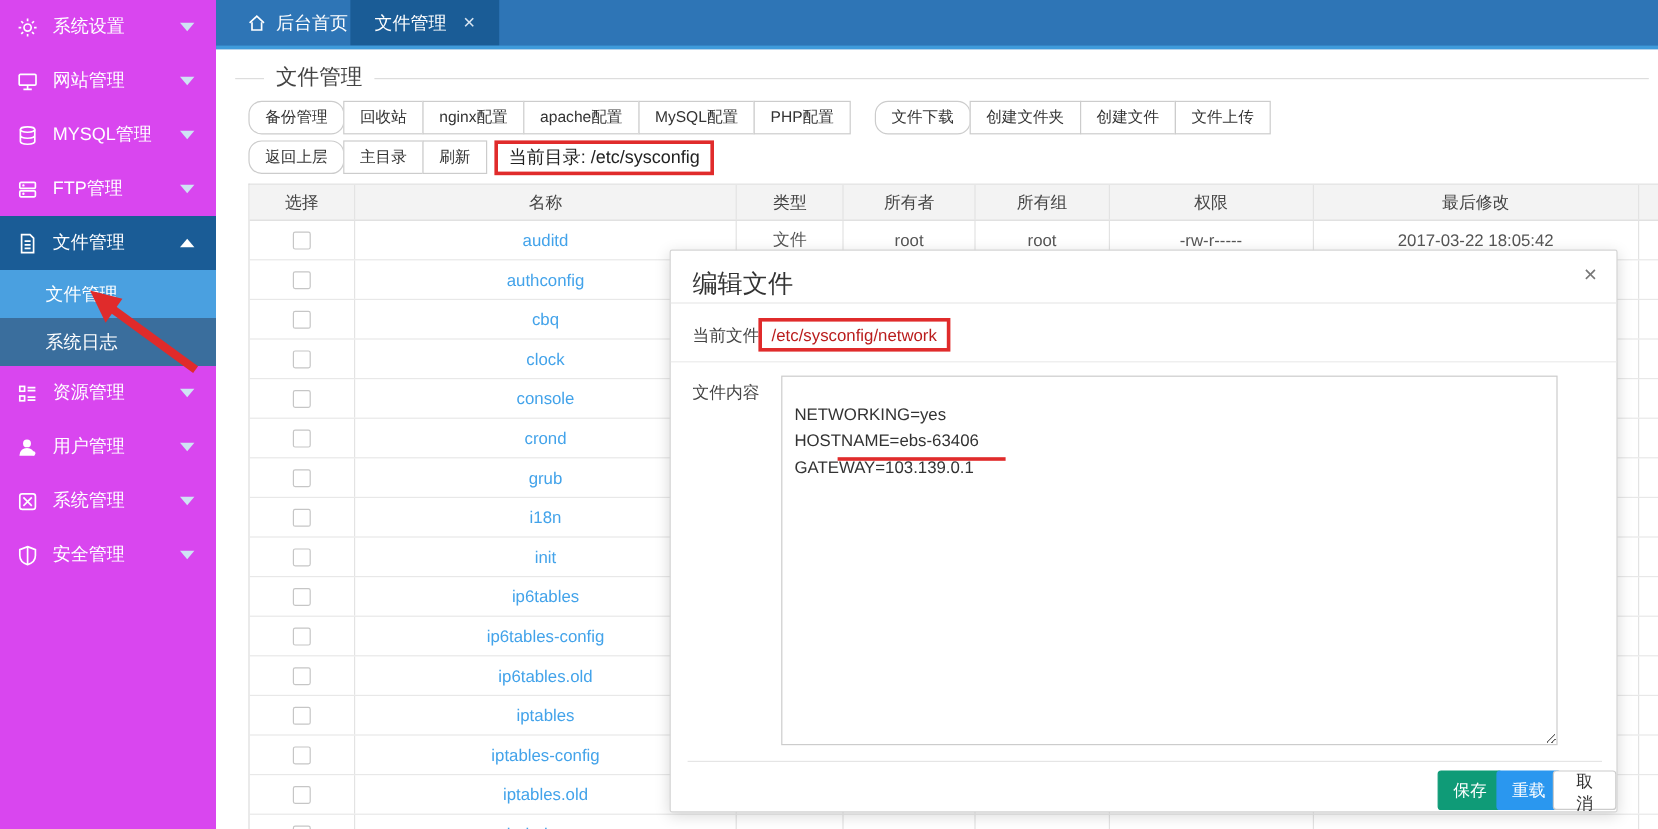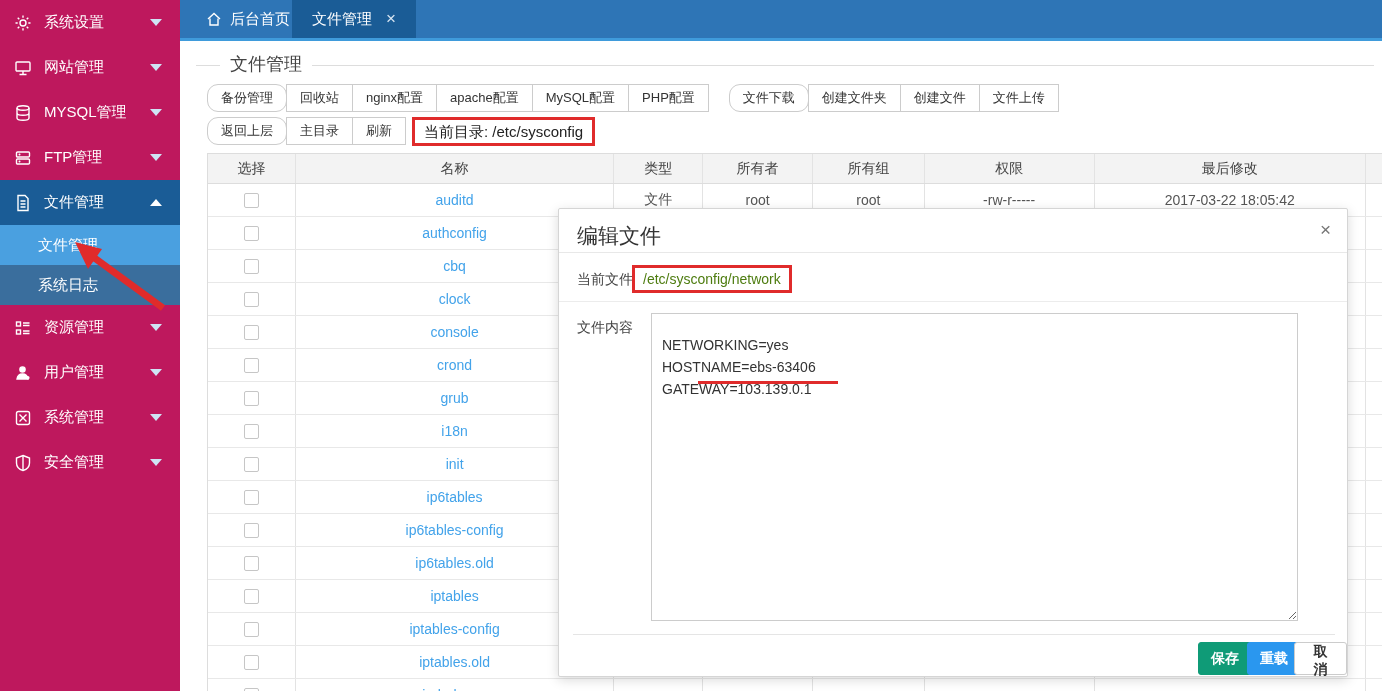--- a/index.html
+++ b/index.html
@@ -1,20 +1,20 @@
 <!DOCTYPE html>
 <html><head>
 <meta charset="utf-8">
 <style>
   * { margin:0; padding:0; box-sizing:border-box; }
   html,body { width:1382px; height:691px; overflow:hidden; background:#fff;
     font-family:"Liberation Sans","DejaVu Sans",sans-serif; }
 
   
-  #sidebar { position:absolute; left:0; top:0; width:180px; height:691px; background:#be185d; z-index:2; }
+  #sidebar { position:absolute; left:0; top:0; width:180px; height:691px; background:#d946ef; z-index:2; }
   .side-item { position:relative; height:45px; display:flex; align-items:center; color:#fff; font-size:15px; cursor:pointer; }
   .side-item .ic { width:18px; height:18px; margin:0 12px 0 14px; flex:none; }
   .side-item .chev { position:absolute; right:18px; width:0; height:0;
     border-left:6px solid transparent; border-right:6px solid transparent; border-top:7px solid #cfe3f4; }
   .side-item .chev.up { border-top:none; border-bottom:7px solid #ffffff; }
   .side-item.activeparent { background:#1a5c96; }
   .sub-item { height:40px; display:flex; align-items:center; padding-left:38px; color:#fff; font-size:15px; cursor:pointer; background:#3a6e9d; }
   .sub-item.active { background:#4aa0e0; }
 
   
@@ -54,27 +54,27 @@
   .checkbox { width:15px; height:15px; border:1px solid #c6c6c6; border-radius:2px; background:#fff; cursor:pointer; }
 
   
   #modal { position:absolute; left:558px; top:208px; width:790px; height:469px; background:#fff;
     border:1px solid #d5d5d5; border-radius:2px; box-shadow:0 3px 12px rgba(0,0,0,.15); z-index:5; }
   #modal-header { position:relative; height:44px; border-bottom:1px solid #e8e8e8; }
   #modal-title { position:absolute; left:18px; top:13px; font-size:21px; color:#333; }
   #modal-close { position:absolute; right:16px; top:10px; font-size:19px; color:#777; cursor:pointer; }
   .m-label { position:absolute; font-size:14px; color:#444; }
   #current-file-box { position:absolute; left:73px; top:56px; border:3px solid #e02b2b; height:28px; line-height:22px;
-    padding:0 8px; font-size:14px; color:#4d7c0f; background:#fff; }
+    padding:0 8px; font-size:14px; color:#b91c1c; background:#fff; }
   #modal-div1 { position:absolute; left:0; top:92px; width:100%; border-top:1px solid #ececec; }
   #file-content { position:absolute; left:92px; top:104px; width:647px; height:308px; border:1px solid #ccc;
     font-family:"Liberation Sans","DejaVu Sans",sans-serif; font-size:14px; line-height:22px; color:#333;
     padding:20px 10px; resize:both; outline:none; }
   #modal-div2 { position:absolute; left:14px; top:425px; width:762px; border-top:1px solid #e5e5e5; }
-  .m-btn { position:absolute; top:433px; height:33px; border-radius:3px; font-size:14px; padding:0 12px; cursor:pointer; border:1px solid transparent;font-weight:bold; }
+  .m-btn { position:absolute; top:433px; height:33px; border-radius:3px; font-size:14px; padding:0 12px; cursor:pointer; border:1px solid transparent; }
   #btn-save { left:639px; background:#0f9b77; color:#fff; border-color:#0f9b77; }
   #btn-reload { left:688px; background:#2a97ef; color:#fff; border-color:#2a97ef; }
   #btn-cancel { left:735px; background:#fff; color:#333; border-color:#ccc; }
 
   
   .annot { z-index:9; pointer-events:none; }
   #annot-underline { position:absolute; left:698px; top:381px; width:140px; height:3px; background:#e02b2b; }
   #annot-arrow { position:absolute; left:55px; top:232px; width:130px; height:90px; }
 </style>
 </head>

